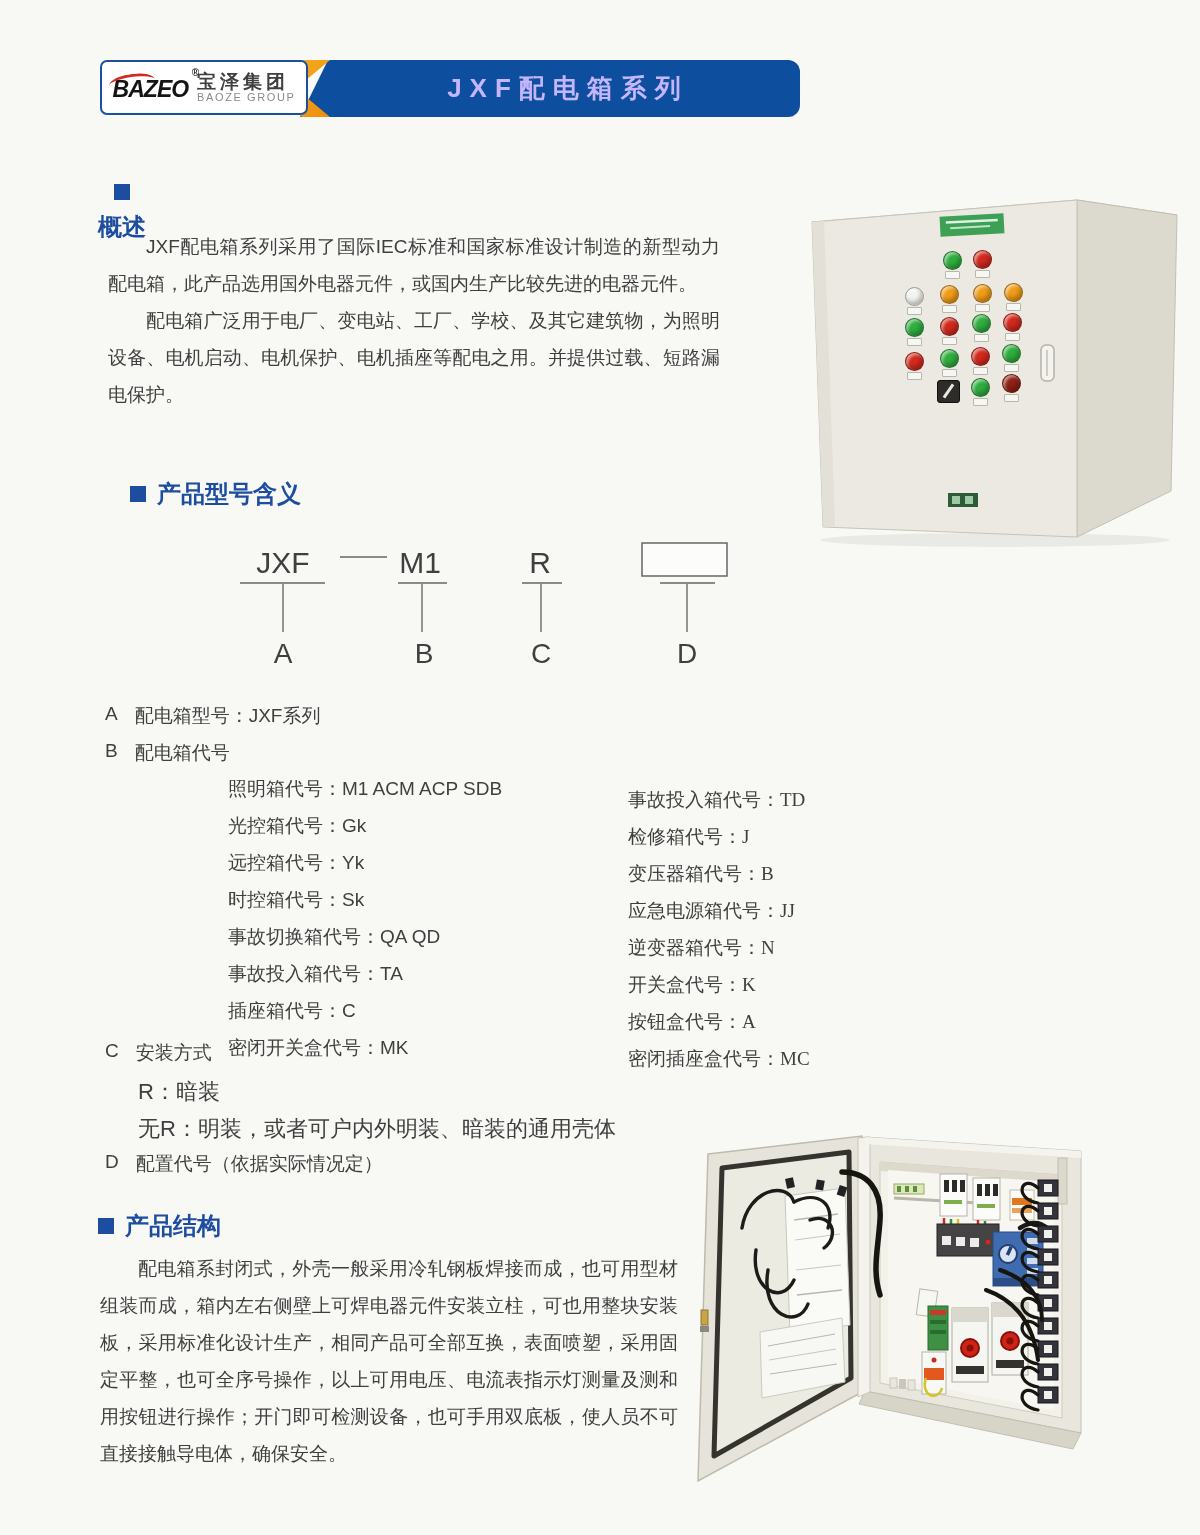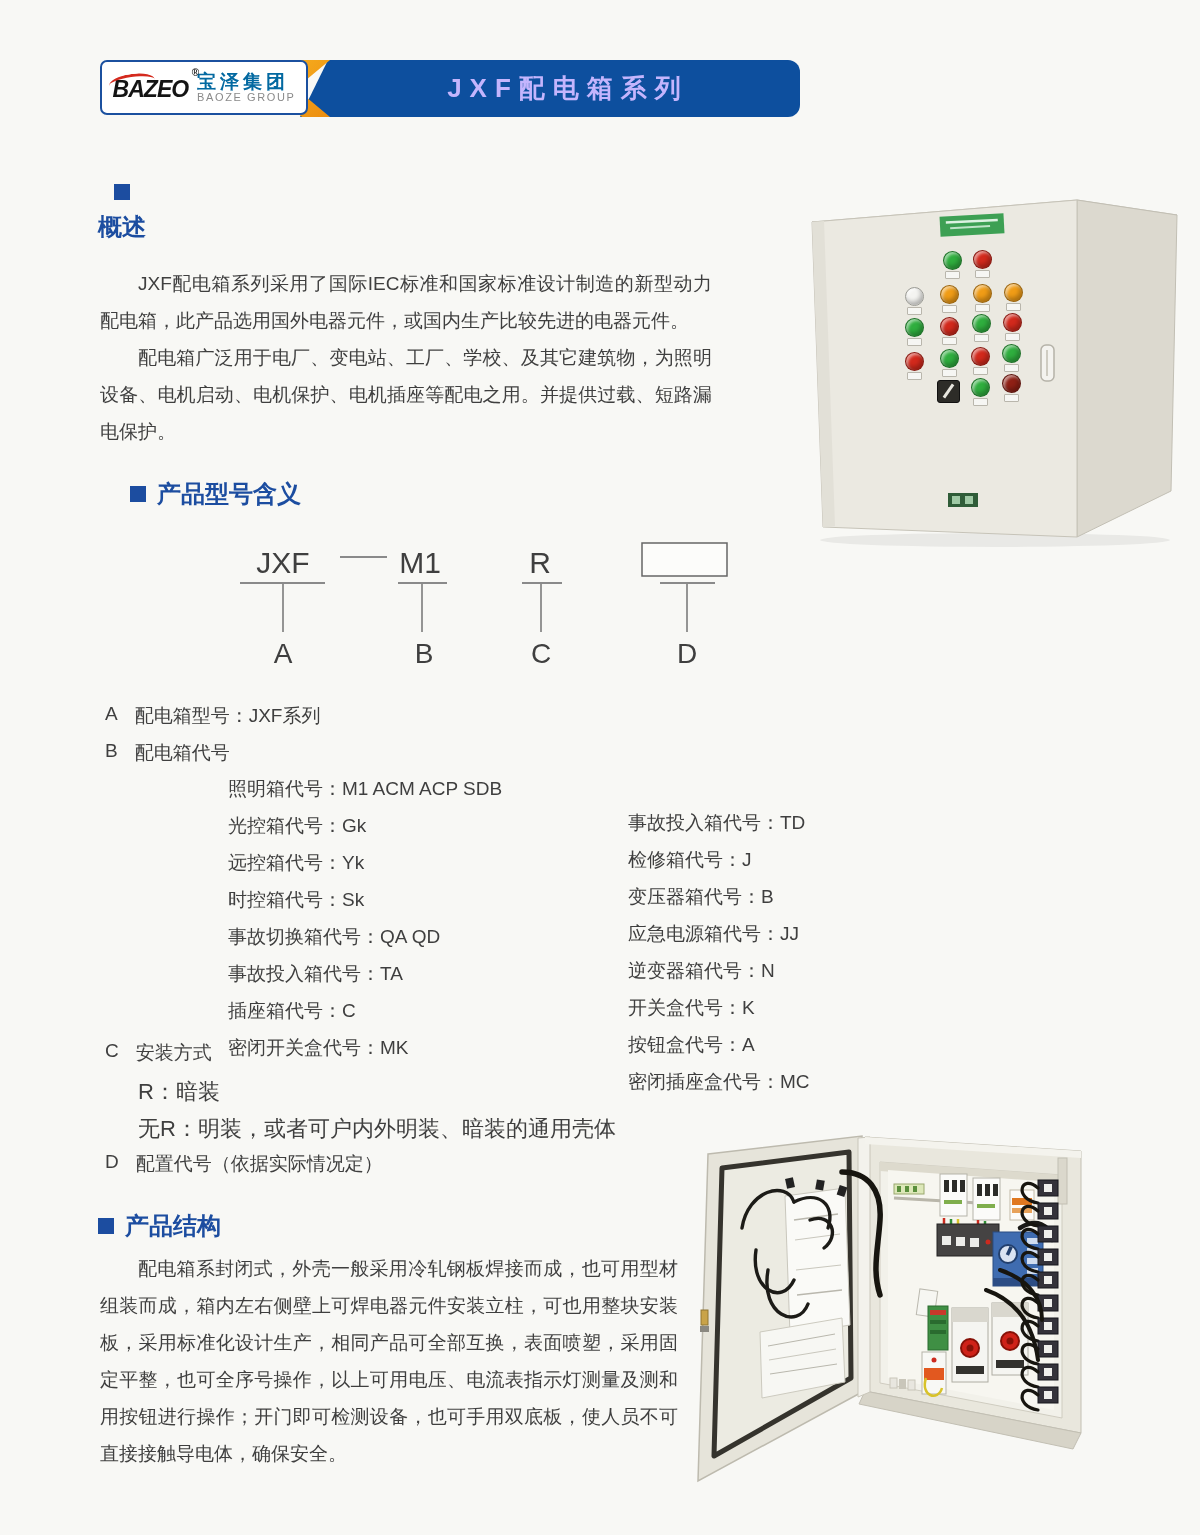--- a/index.html
+++ b/index.html
@@ -17,21 +17,21 @@
            clip-path:polygon(55% 0,100% 0,45% 50%,100% 100%,55% 100%,0 50%);}
   .logo-box{position:absolute;left:0;top:0;width:204px;height:51px;background:#ffffff;
             border:2px solid #1b509f;border-radius:7px;z-index:3;
             display:flex;align-items:center;justify-content:center;gap:9px;}
   .brand-mark-wrap{position:relative;padding-top:4px;}
   .brand-mark{font-style:italic;font-weight:900;font-size:23px;color:#141414;letter-spacing:-1px;}
   .brand-swoosh{position:absolute;left:-4px;top:2px;width:46px;height:14px;border-top:3px solid #d42a1e;
                 border-radius:50%;transform:rotate(-8deg);}
   .brand-reg{position:absolute;right:-11px;top:-5px;font-size:10px;font-weight:bold;color:#222;font-style:normal;}
   .brand-names{display:flex;flex-direction:column;line-height:1.05;}
-  .brand-cn{color:#0369a1;font-weight:bold;font-size:19px;letter-spacing:4px;}
+  .brand-cn{color:#404040;font-weight:bold;font-size:19px;letter-spacing:4px;}
   .brand-en{color:#8a8a8a;font-size:11px;letter-spacing:1.6px;}
 
   
   .sec-header{position:absolute;display:flex;align-items:center;gap:11px;
               color:#1c4da0;font-size:24px;font-weight:bold;}
   .sec-square{width:16px;height:16px;background:#1c4da0;flex:0 0 auto;}
 
   
   .para{position:absolute;font-size:19px;line-height:37px;text-align:justify;color:#3f3f3f;}
   .para p{margin:0;text-indent:2em;}
@@ -77,21 +77,21 @@
         <span class="brand-cn">宝泽集团</span>
         <span class="brand-en">BAOZE GROUP</span>
       </span>
     </div>
   </div>
 
   <div class="sec-header" style="left:98px;top:184px;flex-direction:column;">
     <span class="sec-square"></span>
     <span>概述</span>
   </div>
-  <div class="para" style="left:100px;top:228px;width:612px;margin-top:37px;">
+  <div class="para" style="left:108px;top:228px;width:612px;">
     <p>JXF配电箱系列采用了国际IEC标准和国家标准设计制造的新型动力配电箱，此产品选用国外电器元件，或国内生产比较先进的电器元件。</p>
     <p>配电箱广泛用于电厂、变电站、工厂、学校、及其它建筑物，为照明设备、电机启动、电机保护、电机插座等配电之用。并提供过载、短路漏电保护。</p>
   </div>
 
   <div class="closed-box">
     <svg width="395" height="360" viewBox="0 0 395 360">
       <ellipse cx="205" cy="350" rx="175" ry="7" fill="rgba(0,0,0,0.06)"></ellipse>
       <polygon points="22,32 287,10 387,25 132,49" fill="#f1efe8" stroke="#c9c6bb" stroke-width="1"></polygon>
       <polygon points="287,10 387,25 381,301 287,347" fill="#dcd9cf" stroke="#c2bfb4" stroke-width="1"></polygon>
       <polygon points="22,32 287,10 287,347 33,337" fill="#ebe9e1" stroke="#c6c3b8" stroke-width="1"></polygon>
@@ -212,21 +212,21 @@
   <div class="codes" style="left:228px;top:770px;">
     <div>照明箱代号：M1 ACM ACP SDB</div>
     <div>光控箱代号：Gk</div>
     <div>远控箱代号：Yk</div>
     <div>时控箱代号：Sk</div>
     <div>事故切换箱代号：QA QD</div>
     <div>事故投入箱代号：TA</div>
     <div>插座箱代号：C</div>
     <div>密闭开关盒代号：MK</div>
   </div>
-  <div class="codes" style="left:628px;top:804px;">
+  <div class="codes" style="left:628px;top:781px;font-family:Liberation Serif, serif;">
     <div>事故投入箱代号：TD</div>
     <div>检修箱代号：J</div>
     <div>变压器箱代号：B</div>
     <div>应急电源箱代号：JJ</div>
     <div>逆变器箱代号：N</div>
     <div>开关盒代号：K</div>
     <div>按钮盒代号：A</div>
     <div>密闭插座盒代号：MC</div>
   </div>
 

